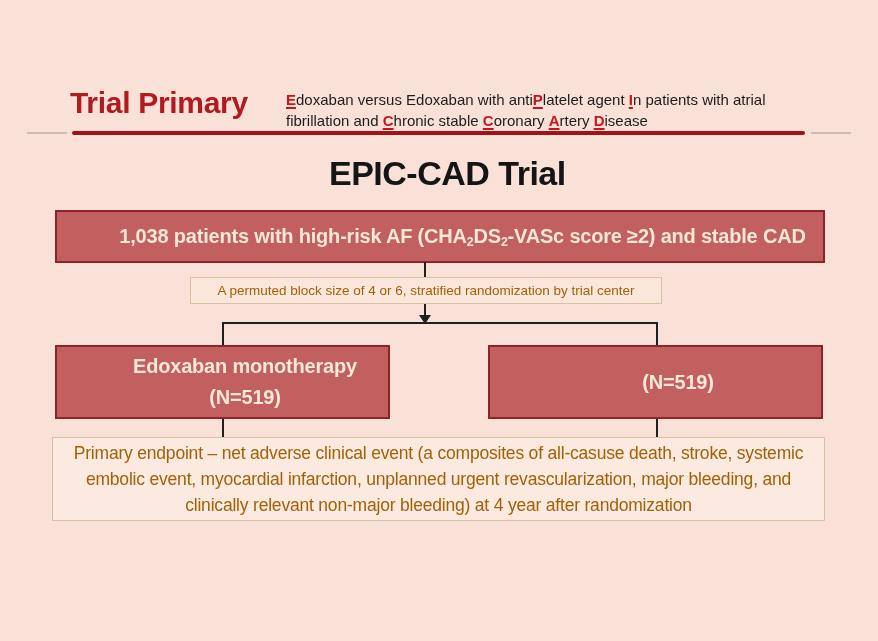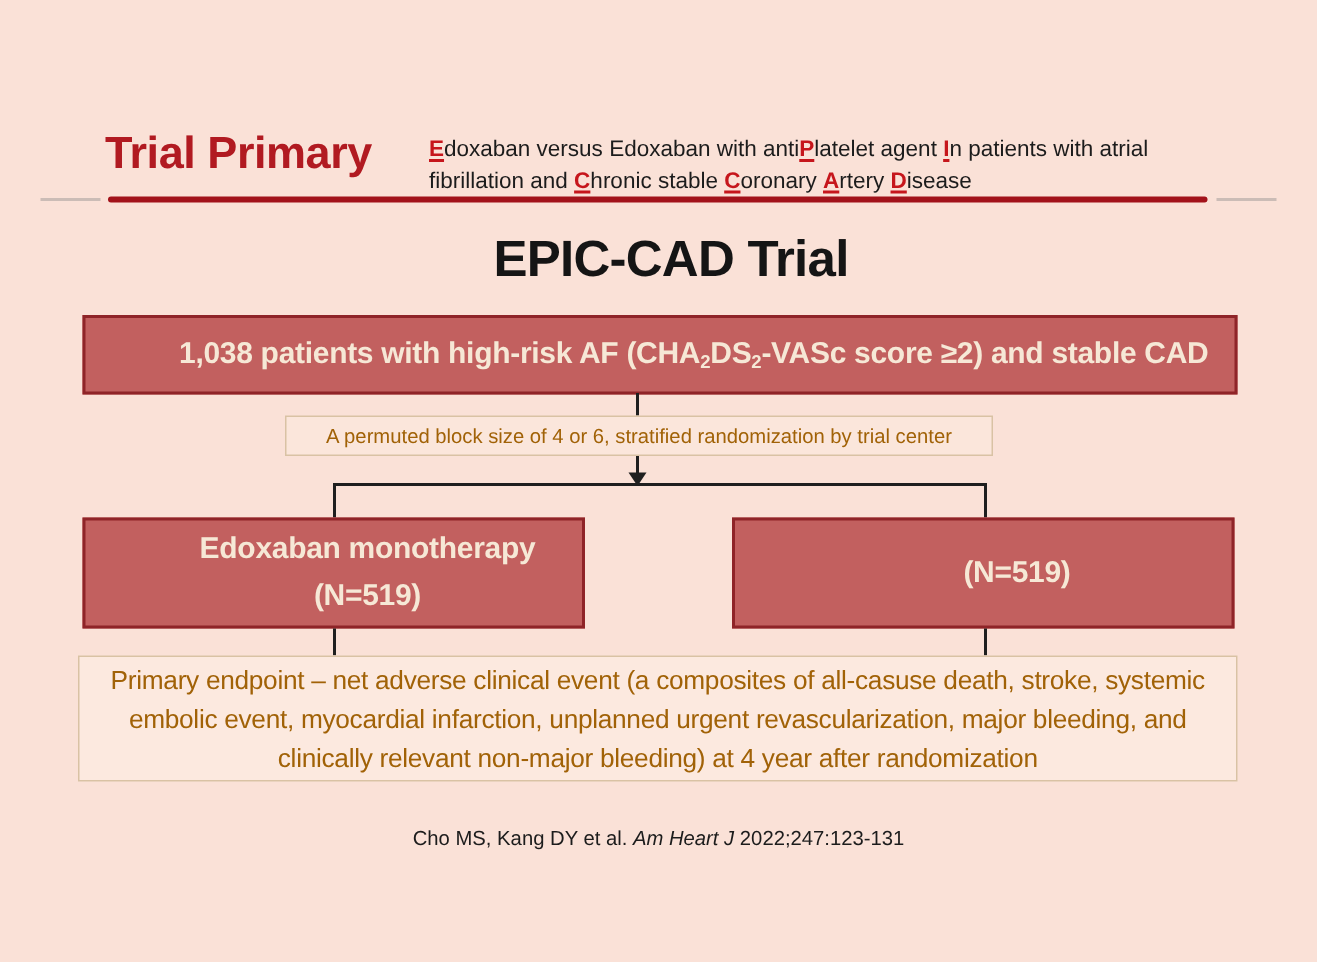--- a/index.html
+++ b/index.html
@@ -132,15 +132,14 @@
     <div>(N=519)</div>
   </div>
 
   <div class="conn v-arm-endpoint-left"></div>
   <div class="conn v-arm-endpoint-right"></div>
 
   <div class="tanbox endpoint-box">
     <div>Primary endpoint – net adverse clinical event (a composites of all-casuse death, stroke, systemic embolic event, myocardial infarction, unplanned urgent revascularization, major bleeding, and clinically relevant non-major bleeding) at 4 year after randomization</div>
   </div>
 
-  <div class="citation"><span>Cho MS, Kang DY et al. </span><span class="it">Am Heart J</span><span> 2022;247:123-131</span></div>
 
 </div>
 
 </body></html>

